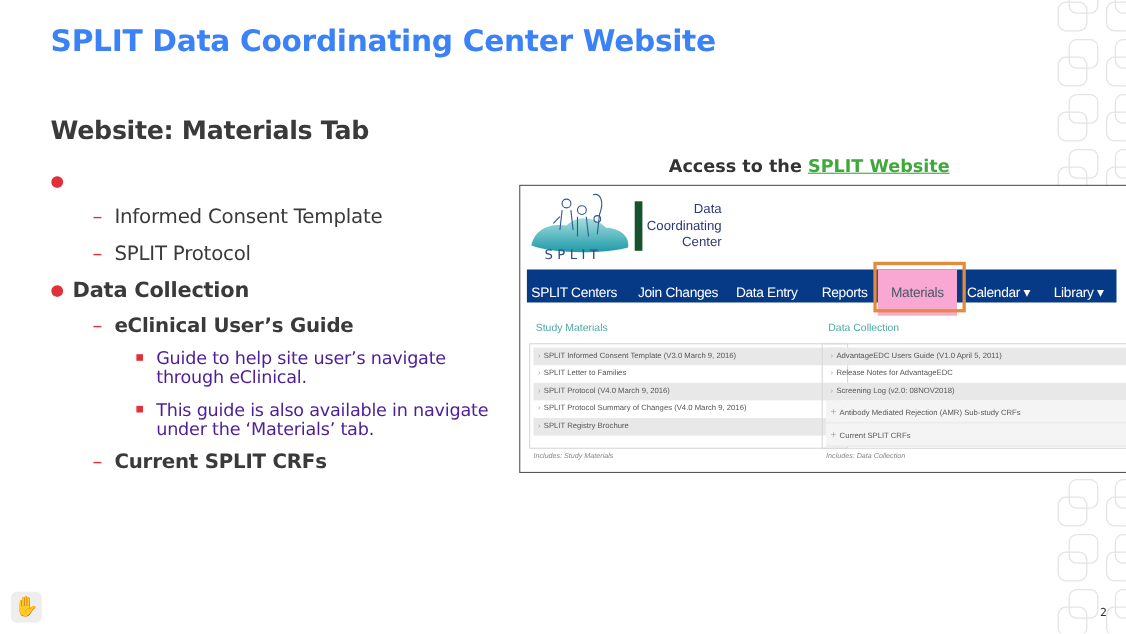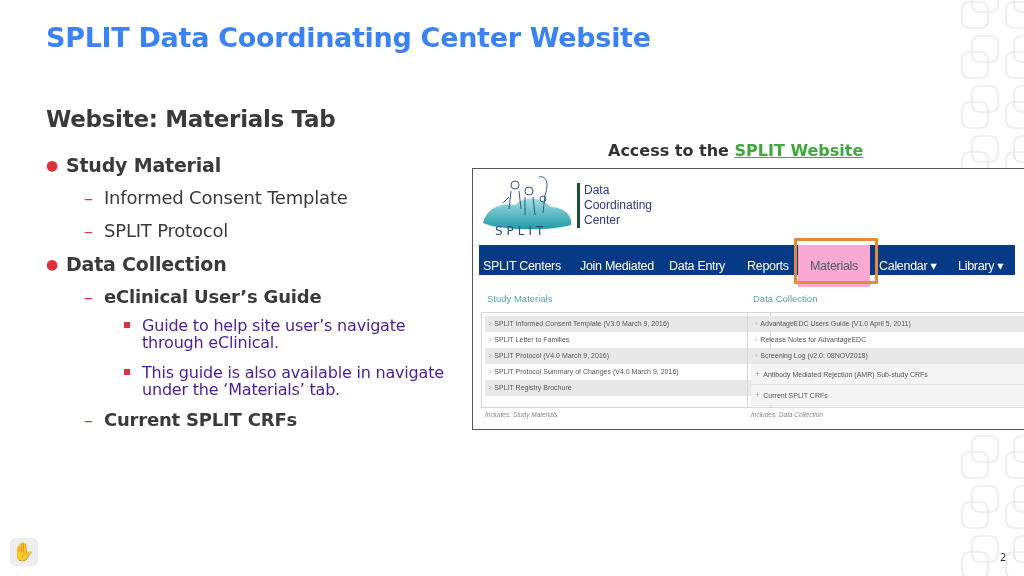--- a/index.html
+++ b/index.html
@@ -19,21 +19,21 @@
   .l2.bold { font-weight: bold; }
   .l2 .mk { position: absolute; left: 40px; top: 0; color: #e0303a; font-weight: normal; }
   .l3 { position: relative; padding-left: 98px; font-size: 16px; color: #4c1d95; line-height: 17px; margin-bottom: 13px; letter-spacing: -0.2px; }
   .l3 .mk { position: absolute; left: 80px; top: 5px; width: 6px; height: 6px; background: #e0303a; }
 
   .access { position: absolute; left: 608px; top: 141px; font-size: 16px; font-weight: bold; color: #333333; white-space: nowrap; }
   .access a { color: #3ea83a; text-decoration: underline; }
 
   .shot { position: absolute; left: 472px; top: 168px; width: 560px; height: 262px; border: 1.5px solid #555555; background: #ffffff; overflow: hidden; }
   .logo { position: absolute; left: 8px; top: 4px; width: 92px; height: 64px; }
-  .logo-text { position: absolute; left: 104px; top: 14px; border-left: 3px solid #14532d; padding-left: 4px; font-family: "Liberation Sans", sans-serif; font-size: 12px; line-height: 15px; color: #2c3a78; }
+  .logo-text { position: absolute; left: 104px; top: 14px; border-left: 7px solid #14532d; padding-left: 4px; font-family: "Liberation Sans", sans-serif; font-size: 12px; line-height: 15px; color: #2c3a78; text-align: right; }
 
   .nav { position: absolute; left: 6px; top: 76px; width: 536px; height: 30px; background: #073a86; }
   .nav-item { position: absolute; top: 0; height: 42px; line-height: 42px; color: #ffffff; font-family: "Liberation Sans", sans-serif; font-size: 12.5px; white-space: nowrap; letter-spacing: -0.3px; }
   .nav-item.active { background: #f9a8d4; color: #4a5a6a; padding: 0 12px; }
   .highlight { position: absolute; left: 321px; top: 69px; width: 84px; height: 46px; border: 3px solid #e48a3c; }
 
   .panel { position: absolute; top: 124px; width: 290px; }
   .panel .ptitle { font-family: "Liberation Sans", sans-serif; font-size: 9.5px; color: #4ea9a6; margin-bottom: 8px; padding-left: 6px; }
   .plist { border: 1px solid #d8d8d8; height: 96px; padding: 3px; position: relative; }
   .prow { font-family: "Liberation Sans", sans-serif; font-size: 7px; color: #555555; height: 16px; line-height: 16px; padding-left: 4px; white-space: nowrap; overflow: hidden; }
@@ -72,21 +72,20 @@
     <use href="#tile" y="550"></use>
   </svg>
 </div>
 
 <div class="slide-title">SPLIT Data Coordinating Center Website</div>
 <div class="section-title">Website: Materials Tab</div>
 
 <div class="bullets">
   <div class="l1">
     <span class="mk">●</span>
-    <span>Study Material</span>
   </div>
   <div class="l2">
     <span class="mk">–</span>
     <span>Informed Consent Template</span>
   </div>
   <div class="l2">
     <span class="mk">–</span>
     <span>SPLIT Protocol</span>
   </div>
   <div class="l1">
@@ -135,21 +134,21 @@
     <text x="14" y="62" font-family="DejaVu Sans, sans-serif" font-size="12" fill="#2c4a8a" letter-spacing="4">SPLIT</text>
   </svg>
   <div class="logo-text">
     <div>Data</div>
     <div>Coordinating</div>
     <div>Center</div>
   </div>
 
   <div class="nav">
     <div class="nav-item" style="left:4px">SPLIT Centers</div>
-    <div class="nav-item" style="left:101px">Join Mediated</div>
+    <div class="nav-item" style="left:101px">Join Changes</div>
     <div class="nav-item" style="left:190px">Data Entry</div>
     <div class="nav-item" style="left:268px">Reports</div>
     <div class="nav-item active" style="left:319px">Materials</div>
     <div class="nav-item" style="left:400px">Calendar ▾</div>
     <div class="nav-item" style="left:479px">Library ▾</div>
   </div>
   <div class="highlight"></div>
 
   <div class="panel" style="left:8px">
     <div class="ptitle">Study Materials</div>

